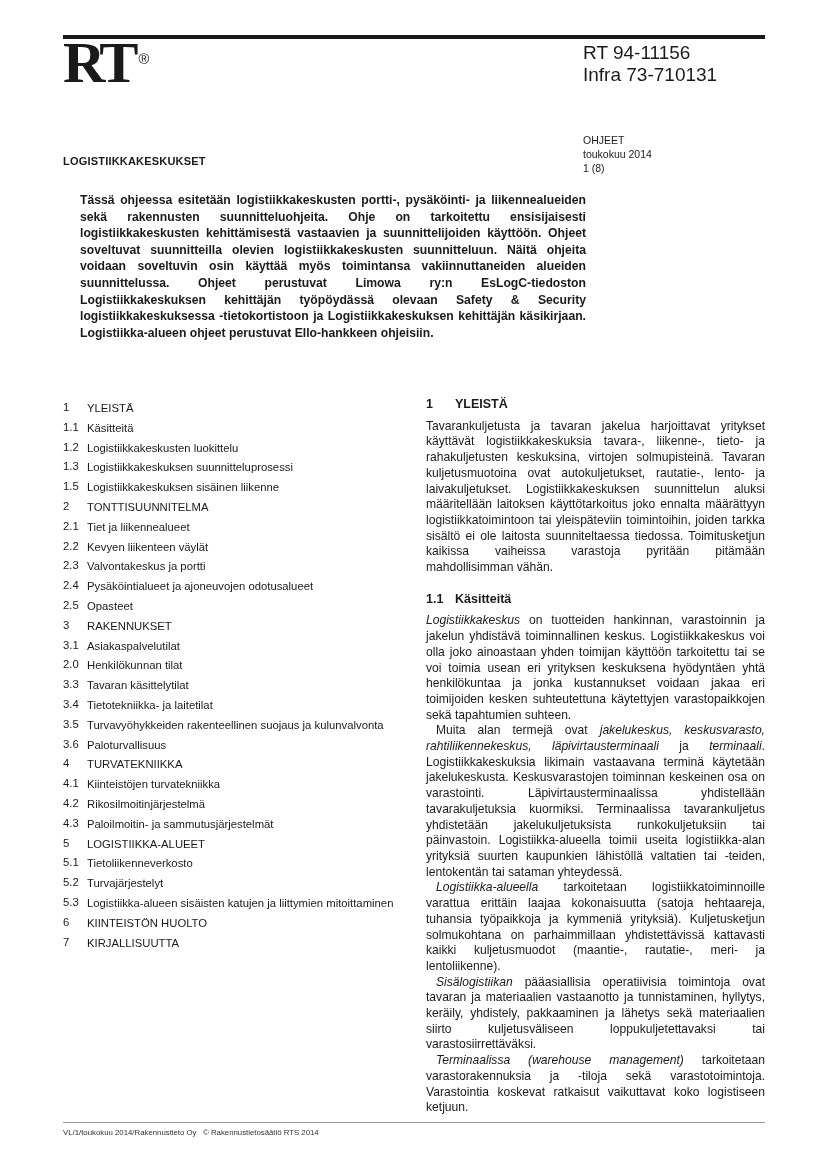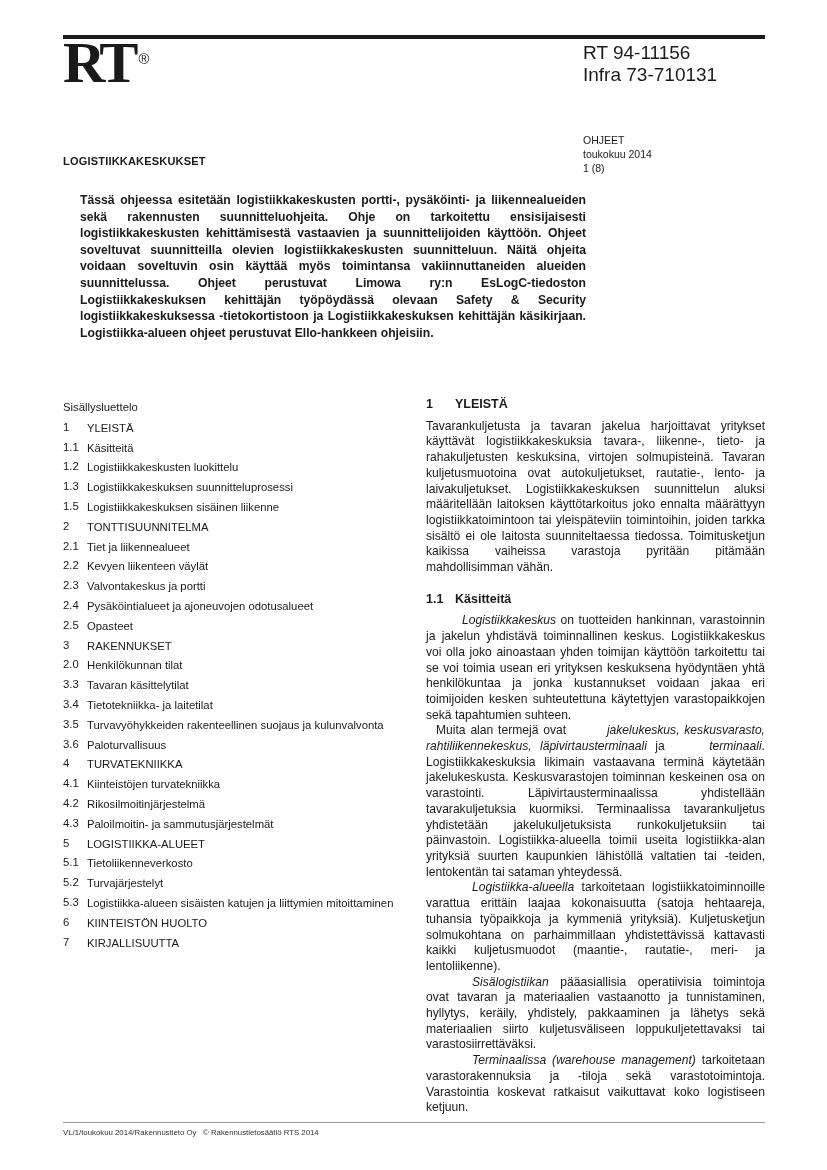--- a/index.html
+++ b/index.html
@@ -18,21 +18,21 @@
     .toc-item { display: flex; line-height: 19.8px; }
     .toc-item .num { width: 24px; flex: none; }
     .toc-item .lbl { flex: 1; line-height: 14px; padding-top: 3px; padding-bottom: 2.8px; }
     .col2 { position: absolute; left: 426px; top: 397px; width: 339px; font-size: 12.1px; line-height: 15.7px; }
     .h1 { font-weight: bold; font-size: 12.5px; display: flex; margin-bottom: 6px; }
     .h1 .n { width: 29px; }
     .h2 { font-weight: bold; font-size: 12.5px; display: flex; margin-top: 16px; margin-bottom: 6px; }
     .h2 .n { width: 29px; }
     .p { text-align: justify; margin: 0; }
     .p.ind { text-indent: 10px; }
-    em { font-style: italic; margin-left: 36px; }
+    em { font-style: italic; }
     .footer-rule { position: absolute; left: 63px; top: 1122px; width: 702px; height: 1px; background: #999; }
     .footer { position: absolute; left: 63px; top: 1128px; font-size: 7.8px; color: #333; white-space: pre; }
   </style>
 </head>
 <body>
 
 <div class="top-rule"></div>
 
 <div class="logo"><span>RT</span><sup>®</sup></div>
 
@@ -45,21 +45,20 @@
   <div>OHJEET</div>
   <div>toukokuu 2014</div>
   <div>1 (8)</div>
 </div>
 
 <div class="title">LOGISTIIKKAKESKUKSET</div>
 
 <div class="intro">Tässä ohjeessa esitetään logistiikkakeskusten portti-, pysäköinti- ja liikennealueiden sekä rakennusten suunnitteluohjeita. Ohje on tarkoitettu ensisijaisesti logistiikkakeskusten kehittämisestä vastaavien ja suunnittelijoiden käyttöön. Ohjeet soveltuvat suunnitteilla olevien logistiikkakeskusten suunnitteluun. Näitä ohjeita voidaan soveltuvin osin käyttää myös toimintansa vakiinnuttaneiden alueiden suunnittelussa. Ohjeet perustuvat Limowa ry:n EsLogC-tiedoston Logistiikkakeskuksen kehittäjän työpöydässä olevaan Safety &amp; Security logistiikkakeskuksessa -tietokortistoon ja Logistiikkakeskuksen kehittäjän käsikirjaan. Logistiikka-alueen ohjeet perustuvat Ello-hankkeen ohjeisiin.</div>
 
 <div class="toc">
-  <div class="toc-head">Sisällysluettelo</div>
   <div id="toc-list">
       <div class="toc-item">
         <span class="num">1</span>
         <span class="lbl">YLEISTÄ</span>
       </div>
       <div class="toc-item">
         <span class="num">1.1</span>
         <span class="lbl">Käsitteitä</span>
       </div>
       <div class="toc-item">
@@ -94,20 +93,24 @@
         <span class="num">2.4</span>
         <span class="lbl">Pysäköintialueet ja ajoneuvojen odotusalueet</span>
       </div>
       <div class="toc-item">
         <span class="num">2.5</span>
         <span class="lbl">Opasteet</span>
       </div>
       <div class="toc-item">
         <span class="num">3</span>
         <span class="lbl">RAKENNUKSET</span>
+      </div>
+      <div class="toc-item">
+        <span class="num">3.1</span>
+        <span class="lbl">Asiakaspalvelutilat</span>
       </div>
       <div class="toc-item">
         <span class="num">2.0</span>
         <span class="lbl">Henkilökunnan tilat</span>
       </div>
       <div class="toc-item">
         <span class="num">3.3</span>
         <span class="lbl">Tavaran käsittelytilat</span>
       </div>
       <div class="toc-item">

